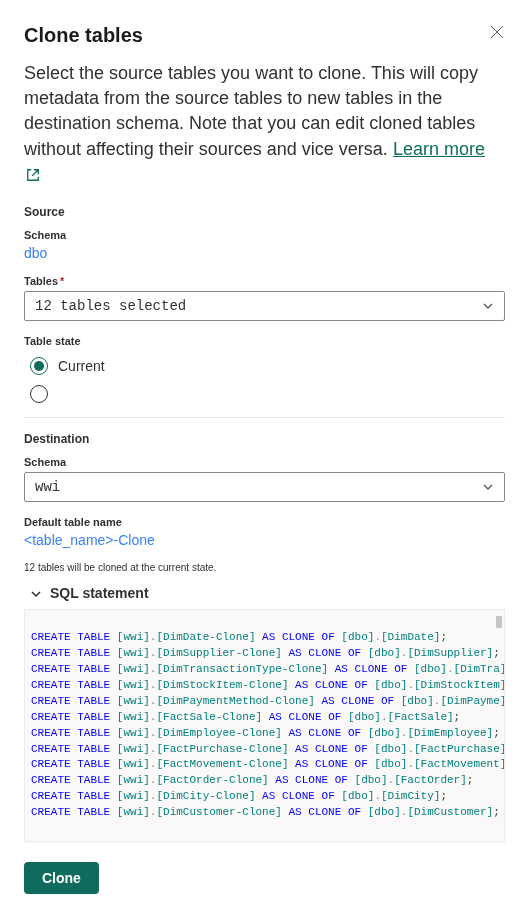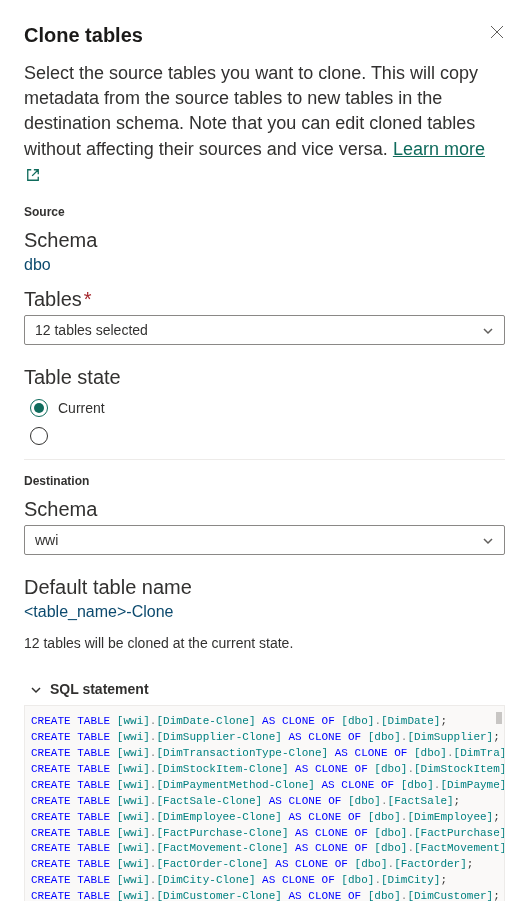--- a/index.html
+++ b/index.html
@@ -13,53 +13,54 @@
   }
   .header-row { display: flex; justify-content: space-between; align-items: flex-start; margin-bottom: 14px; }
   h1 { font-size: 20px; font-weight: 600; color: #1b1a19; }
   .close-icon { cursor: pointer; width: 16px; height: 16px; color: #605e5c; }
   .close-icon svg { width: 16px; height: 16px; stroke: currentColor; stroke-width: 1; fill: none; }
   .description { font-size: 18px; line-height: 1.4; color: #323130; margin-bottom: 18px; }
   .learn-more { color: #0f6b5c; text-decoration: underline; cursor: pointer; }
   .ext-icon { display: inline-block; width: 14px; height: 14px; vertical-align: -2px; margin-left: 2px; }
   .ext-icon svg { width: 14px; height: 14px; stroke: #0f6b5c; stroke-width: 1.5; fill: none; }
   h2 { font-size: 12px; font-weight: 600; margin-top: 6px; margin-bottom: 10px; }
-  .field-label { font-size: 20px; font-weight: 400; margin-bottom: 4px; }
-  .field-value { font-size: 16px; margin-bottom: 14px; color: #0c4a6e; }
+  .field-label { font-size: 11px; font-weight: 700; margin-bottom: 4px; }
+  .field-value { font-size: 14px; margin-bottom: 14px; color: #3b82f6; }
   .req { color: #a4262c; margin-left: 2px; }
   .select-box {
     border: 1px solid #8a8886;
     border-radius: 2px;
     padding: 6px 10px;
     display: flex;
     justify-content: space-between;
     align-items: center;
     cursor: pointer;
-    margin-bottom: 21px;
+    margin-bottom: 14px;
     background: #fff;
+    font-family: Liberation Mono, monospace;
   }
   .chevron-icon { width: 12px; height: 12px; }
   .chevron-icon svg { width: 12px; height: 12px; stroke: #605e5c; stroke-width: 1.5; fill: none; }
   .radio-group { margin-bottom: 14px; margin-left: 6px; text-align: right; }
   .radio-row { display: flex; align-items: center; margin: 10px 0; cursor: pointer; }
   .radio-outer {
     width: 18px; height: 18px; border: 1px solid #323130; border-radius: 50%;
     display: flex; align-items: center; justify-content: center; margin-right: 10px;
   }
   .radio-outer.selected { border-color: #0f6b5c; }
   .radio-inner { width: 10px; height: 10px; border-radius: 50%; background: #0f6b5c; }
   hr.sep { border: none; border-top: 1px solid #edebe9; margin: 10px 0 14px 0; }
-  .summary-text { font-size: 14px; margin-bottom: 30px; }
+  .summary-text { font-size: 10px; margin-bottom: 12px; }
   .collapse-row { display: flex; align-items: center; cursor: pointer; margin-bottom: 8px; font-weight: 600; margin-left: 6px; }
   .collapse-chevron { width: 12px; height: 12px; margin-right: 8px; }
   .collapse-chevron svg { width: 12px; height: 12px; stroke: #323130; stroke-width: 1.5; fill: none; }
   .code-block {
     background: #faf9f8;
     border: 1px solid #edebe9;
-    padding: 8px 6px;
+    padding: 20px 6px;
     font-family: Consolas, "Courier New", monospace;
     font-size: 11px;
     line-height: 1.45;
     white-space: nowrap;
     overflow-x: hidden;
     margin-bottom: 20px;
     position: relative;
   }
   .code-block::after {
     content: ""; position: absolute; top: 6px; right: 2px; width: 6px; height: 12px;

